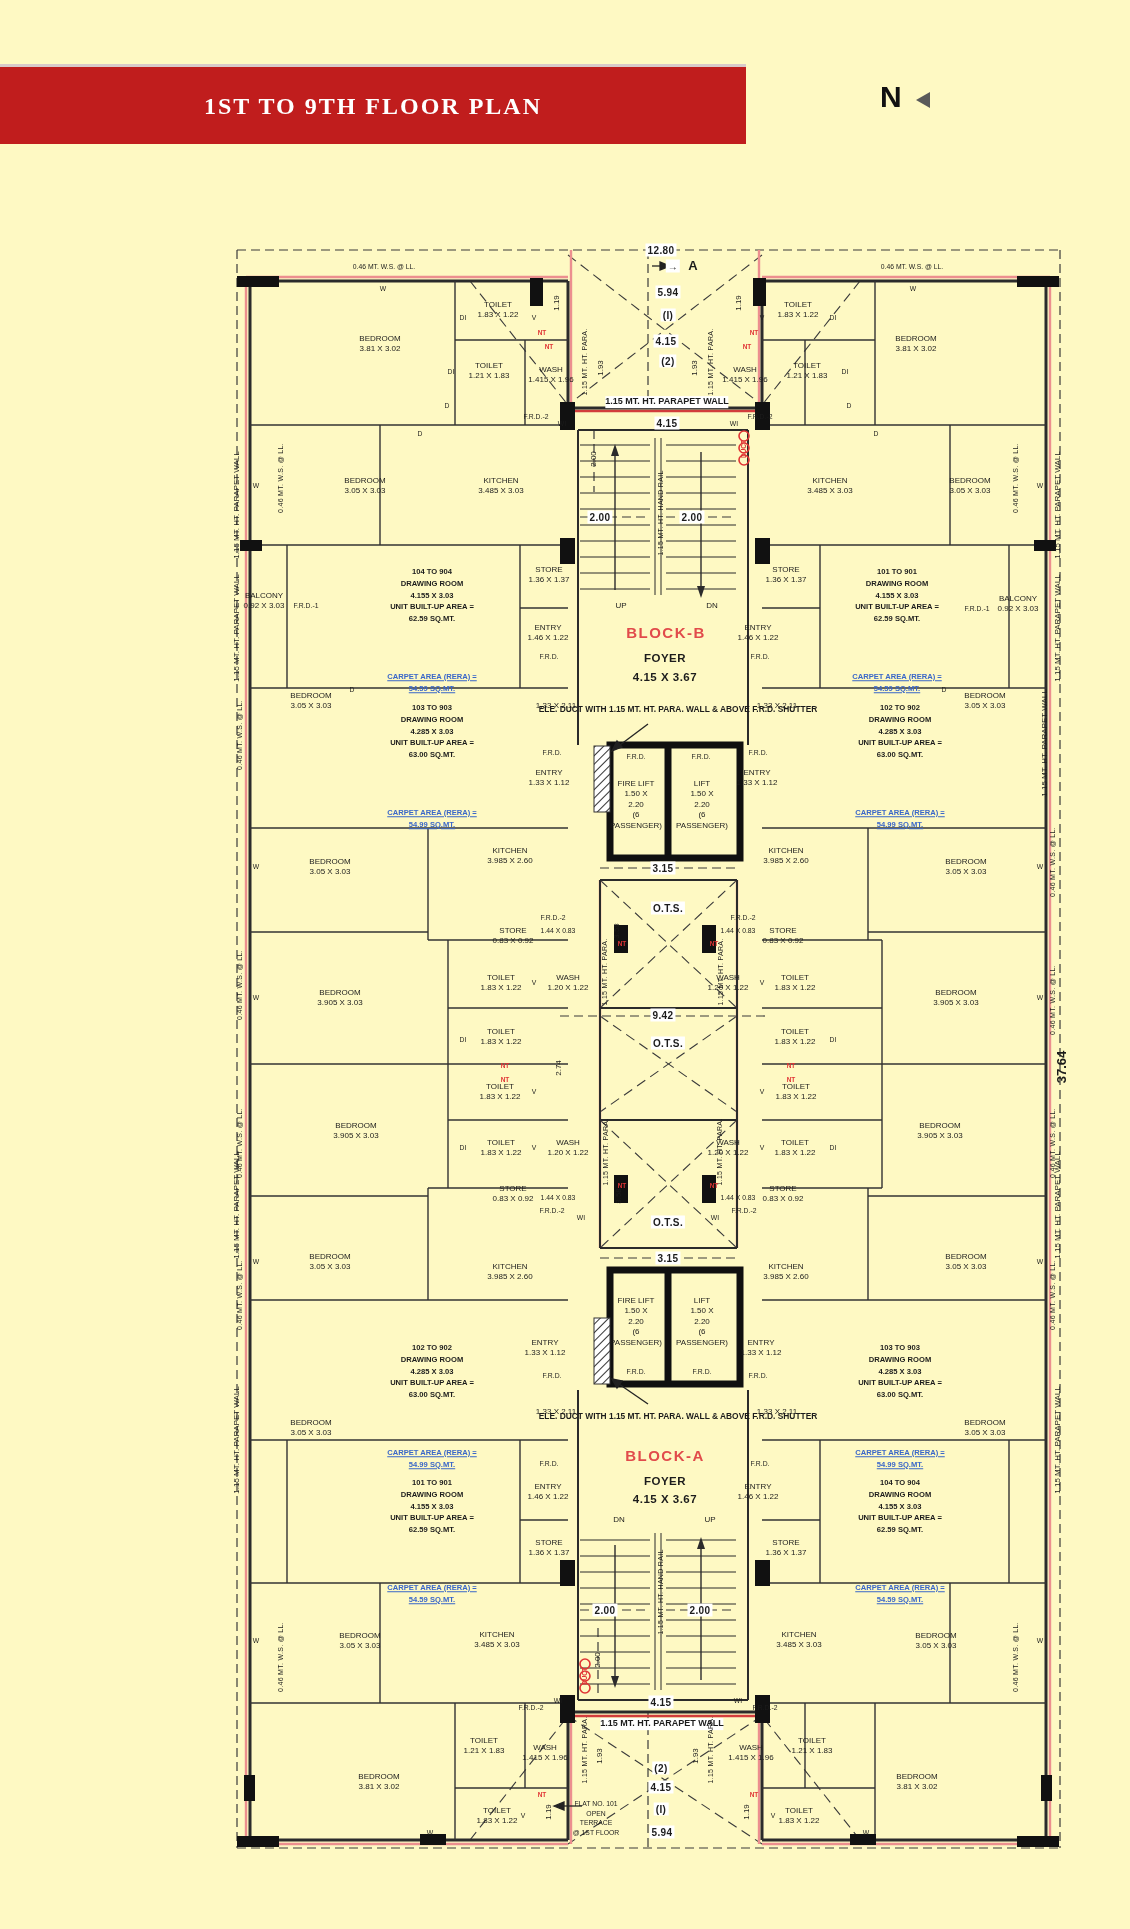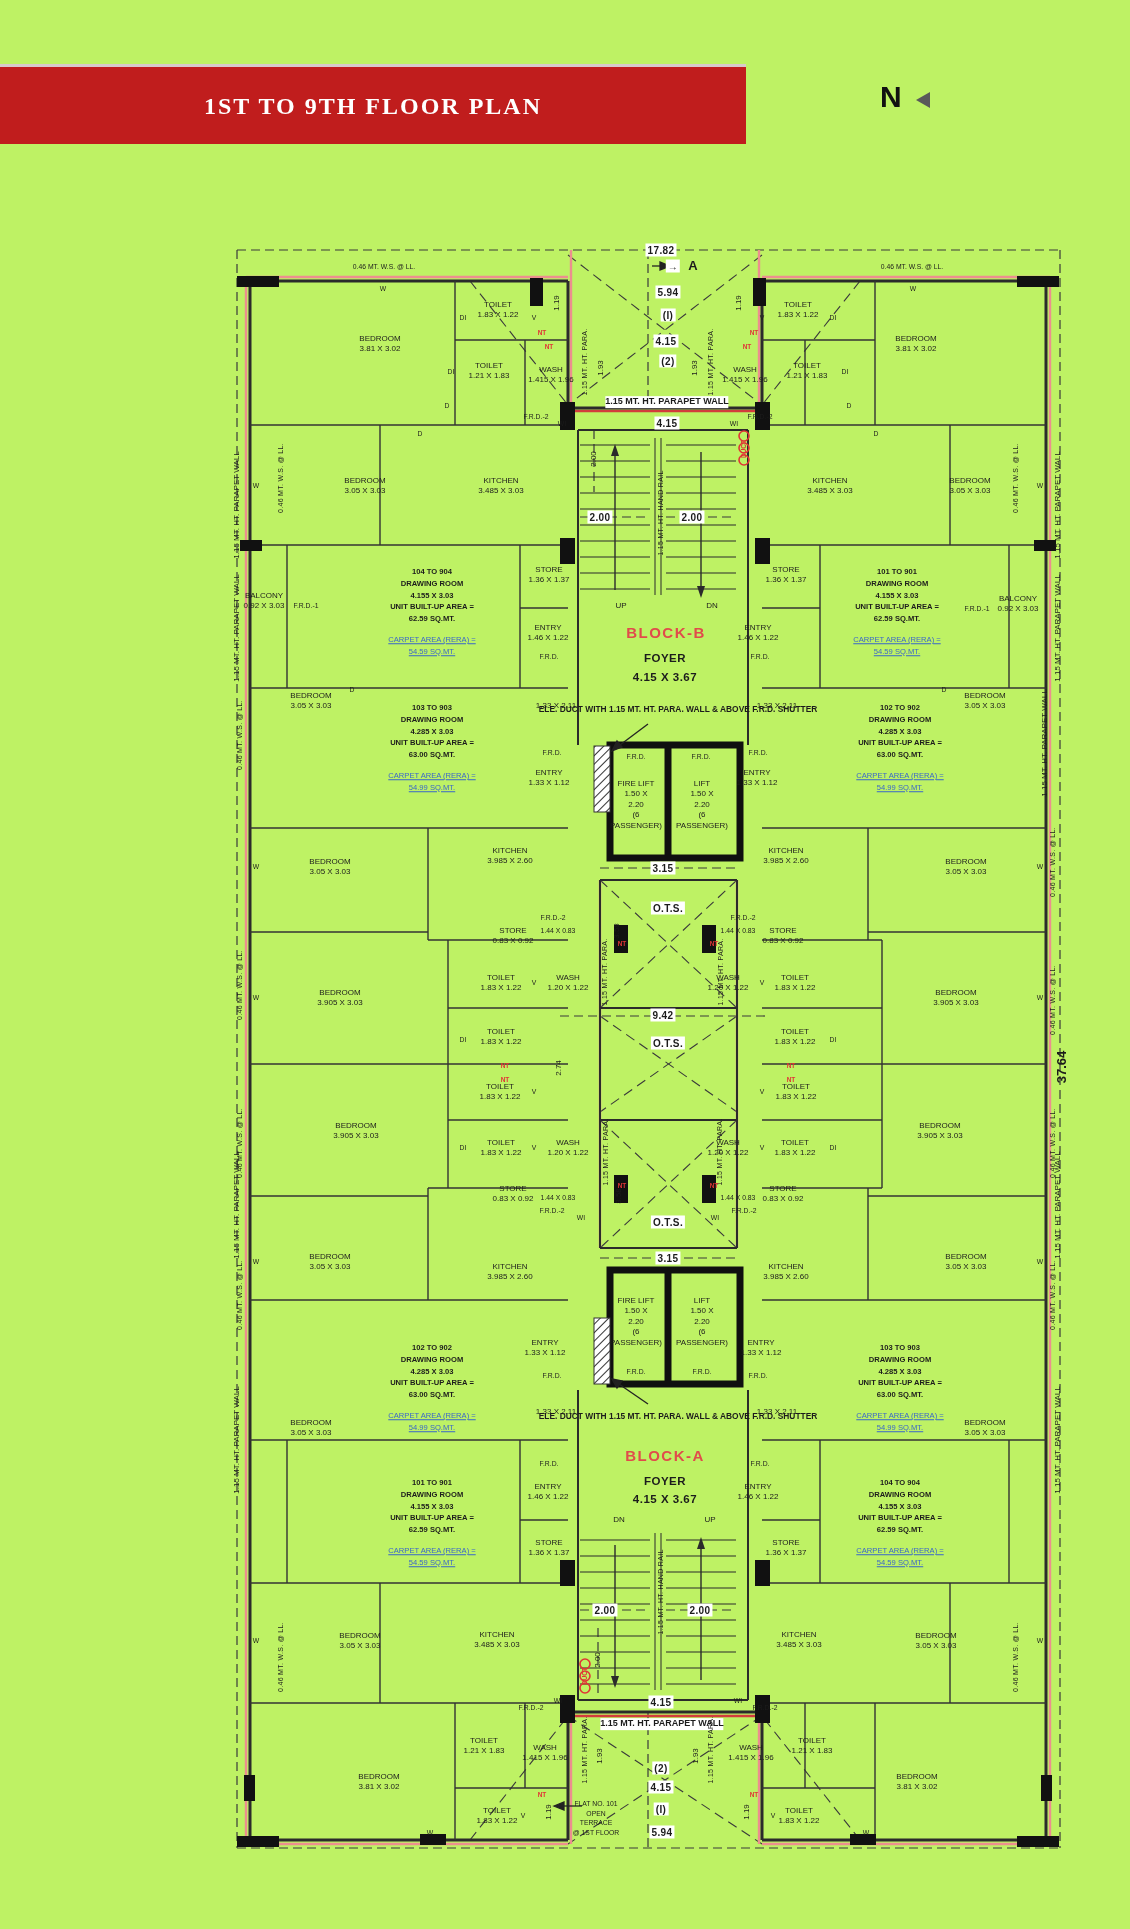--- a/index.html
+++ b/index.html
@@ -1,37 +1,37 @@
 <!DOCTYPE html>
 <html><head>
 <meta charset="utf-8">
 <style>
   html,body{margin:0;padding:0;background:#fff;}
-  #page{position:relative;width:1130px;height:1929px;background:#bef264;overflow:hidden;
+  #page{position:relative;width:1130px;height:1929px;background:#fef9c3;overflow:hidden;
         font-family:"Liberation Sans",sans-serif;}
   #banner{position:absolute;left:0;top:64px;width:746px;height:77px;background:#c01d1d;
           border-top:3px solid #d8caca;}
   #banner .t{position:absolute;left:50%;top:50%;transform:translate(-50%,-50%);
           color:#fff;font-family:"Liberation Serif",serif;font-weight:700;font-size:24px;
           letter-spacing:2px;white-space:nowrap;}
   #north{position:absolute;left:880px;top:80px;width:70px;height:40px;}
   #north .n{font-size:30px;font-weight:700;color:#111;font-family:"Liberation Sans",sans-serif;}
   #north .tri{position:absolute;left:36px;top:12px;width:0;height:0;
           border-top:8px solid transparent;border-bottom:8px solid transparent;
           border-right:14px solid #5a5a5a;}
   #plan{position:absolute;left:0;top:0;width:1130px;height:1929px;}
   svg{position:absolute;left:0;top:0;}
   .lb{position:absolute;transform:translate(-50%,-50%);white-space:pre-line;text-align:center;
       font:8px/1.3 "Liberation Sans",sans-serif;color:#1c1c1c;}
   .rot{transform:translate(-50%,-50%) rotate(-90deg);}
   .dim{font-size:10px;font-weight:700;letter-spacing:.4px;background:#fff;padding:0 2px;white-space:nowrap;}
   .dim9{font-size:9px;font-weight:700;background:#fff;white-space:nowrap;}
   .dimb{font-size:13px;font-weight:700;}
   .unit{font-size:7.6px;font-weight:700;line-height:1.55;}
-  .ublue{font-size:7.6px;font-weight:400;line-height:1.55;color:#3a67c9;text-decoration:underline;}
+  .ublue{font-size:7.6px;font-weight:700;line-height:1.55;color:#3a67c9;text-decoration:underline;margin-top:37px;}
   .redl{font-size:15px;font-weight:700;color:#e14b4b;letter-spacing:1.5px;white-space:nowrap;}
   .foyer{font-size:11.5px;font-weight:600;letter-spacing:.5px;white-space:nowrap;}
   .note{font-size:6.8px;line-height:1.4;}
   .note9{font-size:8.4px;font-weight:600;line-height:1.4;white-space:nowrap;}
   .vtx{font-size:7px;letter-spacing:.3px;white-space:nowrap;}
   .vtx9{font-size:8px;white-space:nowrap;}
   .tag{font-size:6.8px;white-space:nowrap;}
   .tag9{font-size:8px;white-space:nowrap;}
   .redtag{font-size:6.5px;color:#e03535;font-weight:700;white-space:nowrap;}
 </style>
@@ -320,21 +320,21 @@
 
       <g fill="none" stroke="#e03535" stroke-width="1.6">
         <circle cx="744" cy="436" r="5"></circle>
           <circle cx="744" cy="448" r="5"></circle>
           <circle cx="744" cy="460" r="5"></circle>
         <circle cx="585" cy="1664" r="5"></circle>
           <circle cx="585" cy="1676" r="5"></circle>
           <circle cx="585" cy="1688" r="5"></circle>
       </g>
     </svg>
-  <div class="lb dim" style="left: 661px; top: 250px;">17.82</div>
+  <div class="lb dim" style="left: 661px; top: 250px;">12.80</div>
       <div class="lb dim" style="left: 673px; top: 266px;">→</div>
       <div class="lb dimb" style="left: 693px; top: 266px;">A</div>
       <div class="lb dim" style="left: 668px; top: 292px;">5.94</div>
       <div class="lb dim" style="left: 668px; top: 315px;">(I)</div>
       <div class="lb dim" style="left: 666px; top: 341px;">4.15</div>
       <div class="lb dim" style="left: 668px; top: 361px;">(2)</div>
       <div class="lb dim9" style="left: 667px; top: 402px;">1.15 MT. HT. PARAPET WALL</div>
       <div class="lb dim" style="left: 667px; top: 423px;">4.15</div>
       <div class="lb tag" style="left: 384px; top: 267px;">0.46 MT. W.S. @ LL.</div>
       <div class="lb tag" style="left: 912px; top: 267px;">0.46 MT. W.S. @ LL.</div>

